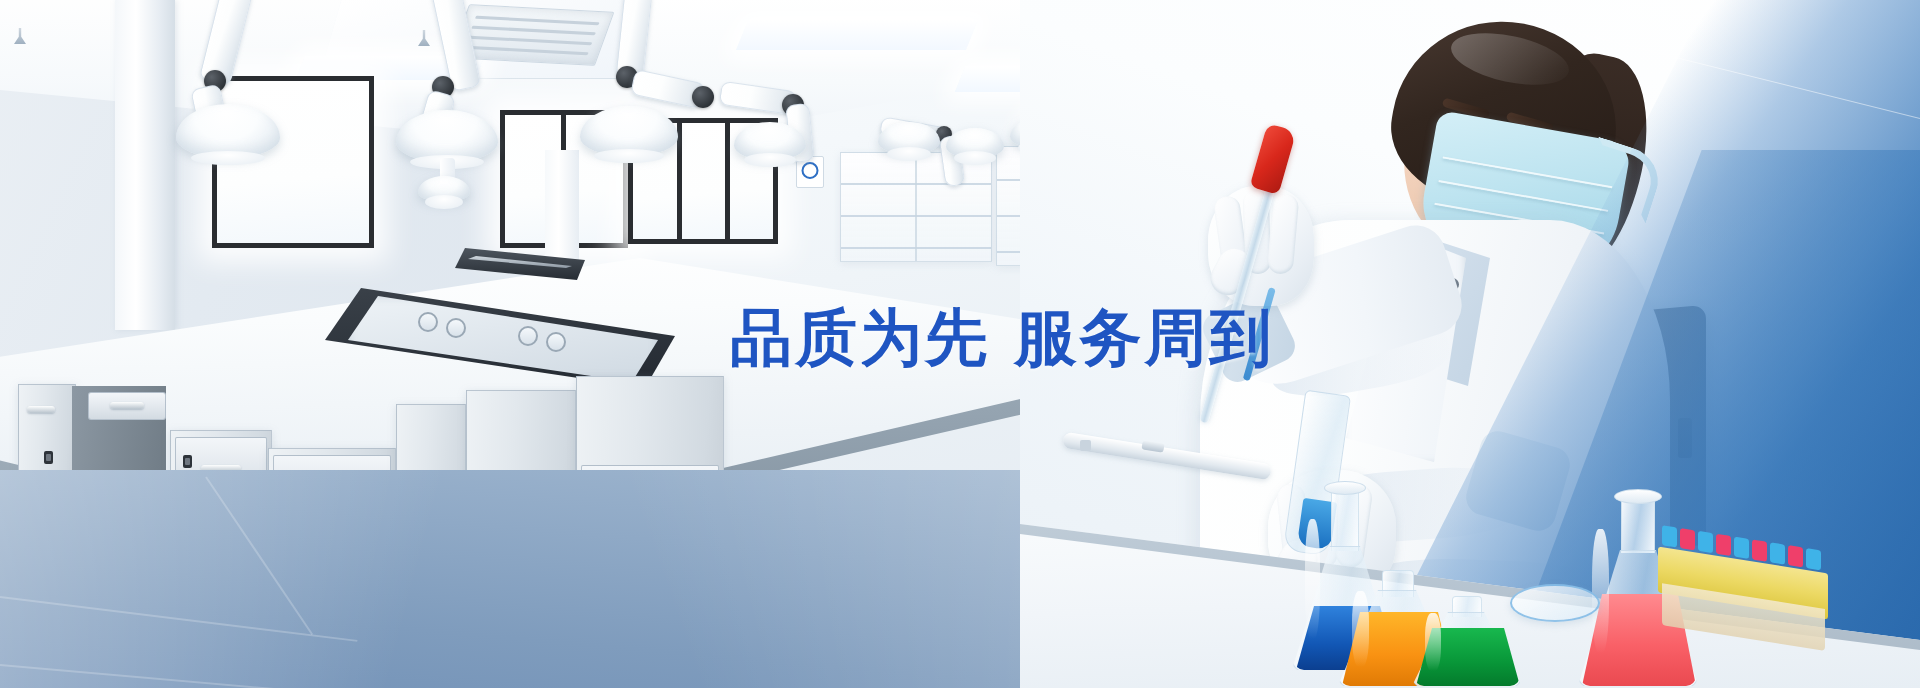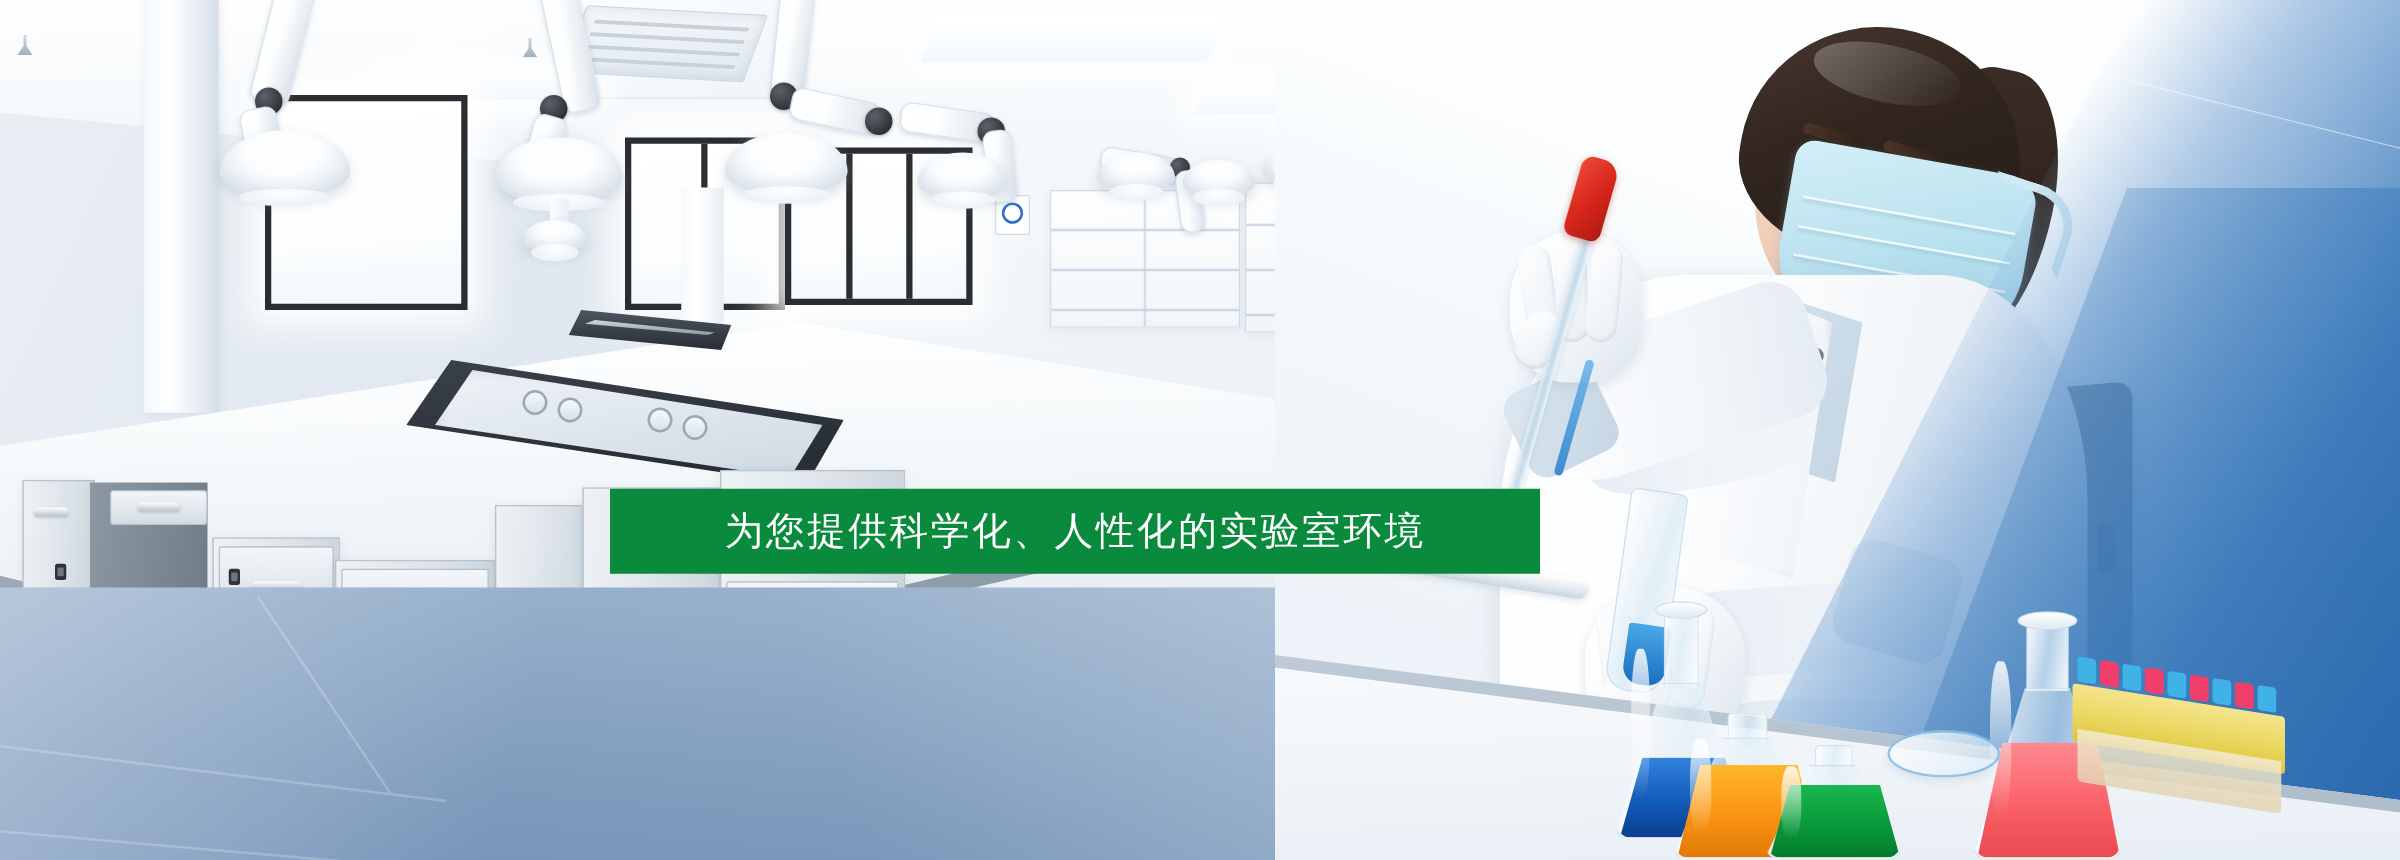--- a/index.html
+++ b/index.html
@@ -830,18 +830,16 @@
       <div class="cap" style="left:58px;background:#ef3f6a;"></div>
       <div class="cap" style="left:76px;background:#3fb3e8;"></div>
       <div class="cap" style="left:94px;background:#ef3f6a;"></div>
       <div class="cap" style="left:112px;background:#3fb3e8;"></div>
       <div class="cap" style="left:130px;background:#ef3f6a;"></div>
       <div class="cap" style="left:148px;background:#3fb3e8;"></div>
     </div>
   </div>
 
 
-
-  <div class="subbar">
-    <span class="subbar-text">为您提供科学化、人性化的实验室环境</span>
-  </div>
+  <div class="headline-cn">品质为先  服务周到</div>
+
 
 </div>
 
 </body></html>

